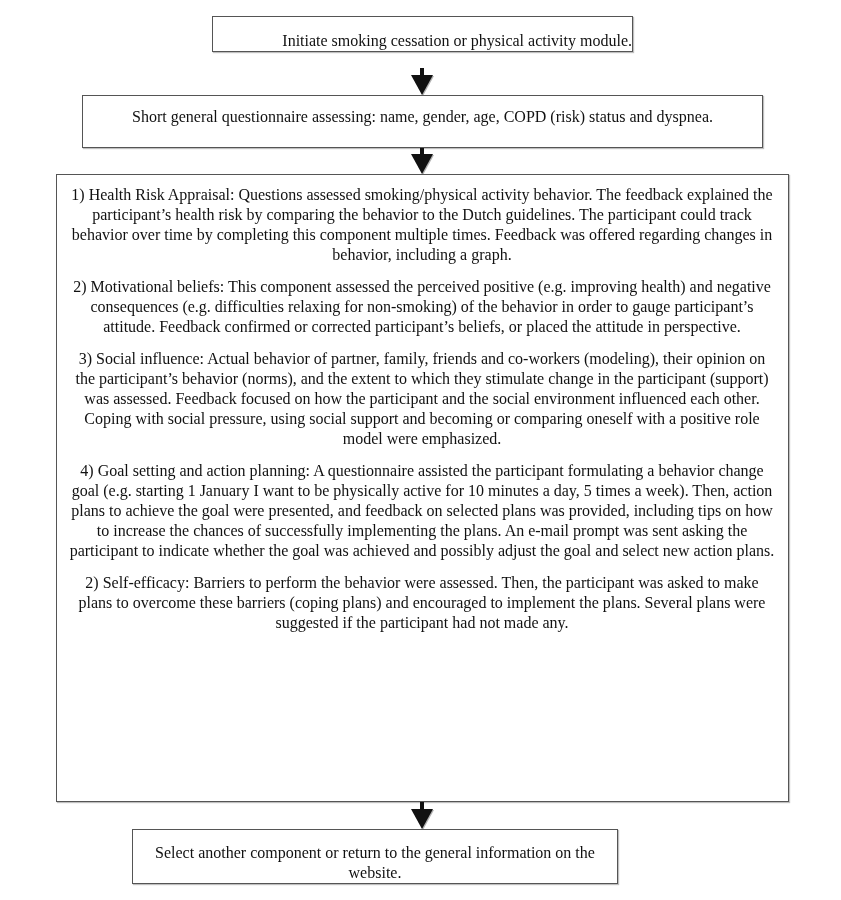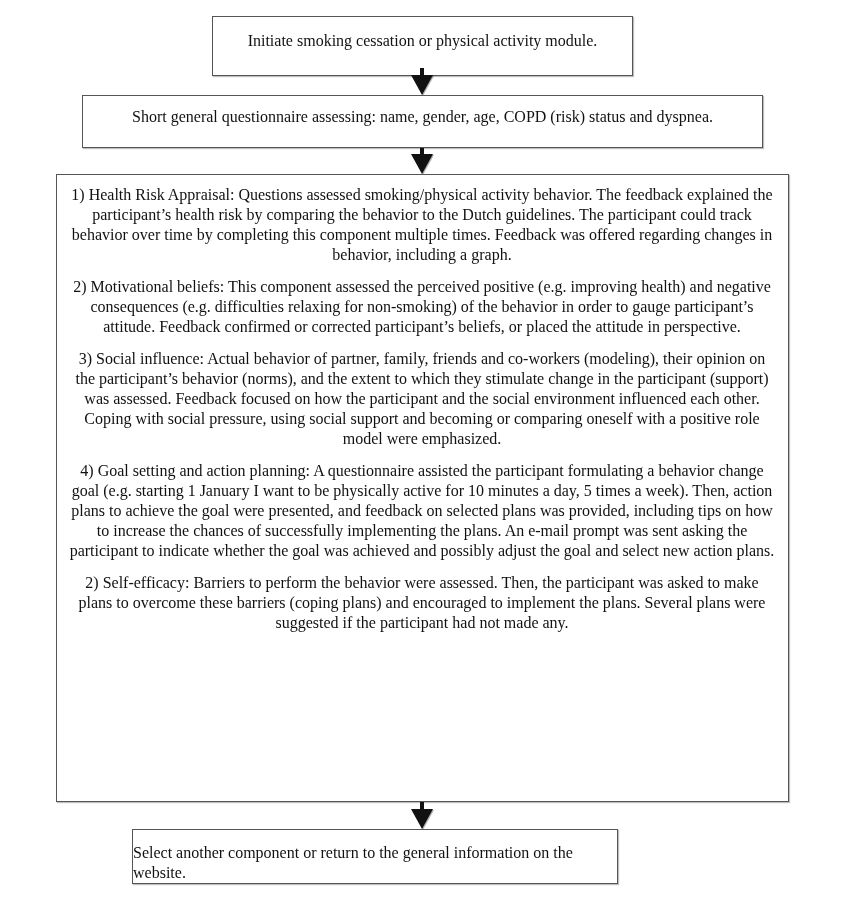--- a/index.html
+++ b/index.html
@@ -20,22 +20,22 @@
       box-sizing: border-box;
       border: 1.5px solid #555555;
       box-shadow: 1px 1px 1px rgba(0,0,0,0.25);
       background: #ffffff;
     }
     .box-text {
       font-size: 16px;
       line-height: 20px;
     }
     #box1 {
-      left: 212px; top: 16px; width: 421px; height: 60px;
-      text-align: center;
+      left: 212px; top: 16px; width: 421px; height: 36px;
+      text-align: right;
     }
     #box1 .box-text { padding-top: 14px; }
     #box2 {
       left: 82px; top: 95px; width: 681px; height: 53px;
       text-align: center;
     }
     #box2 .box-text { padding-top: 11px; }
     #box3 {
       left: 56px; top: 174px; width: 733px; height: 628px;
       padding: 10px 12px 0 11px;
@@ -44,20 +44,21 @@
       text-align: center;
       margin: 0 0 11px 0;
       padding: 0 4px;
     }
     #box3 .component {
       margin: 0 0 12px 0;
       text-align: center;
     }
     #box4 {
       left: 132px; top: 829px; width: 486px; height: 55px;
+      text-align: center;
     }
     #box4 .box-text { padding-top: 13px; }
 
     .arrow {
       position: absolute;
       width: 22px;
     }
     .arrow .shaft {
       position: absolute;
       left: 9px;

